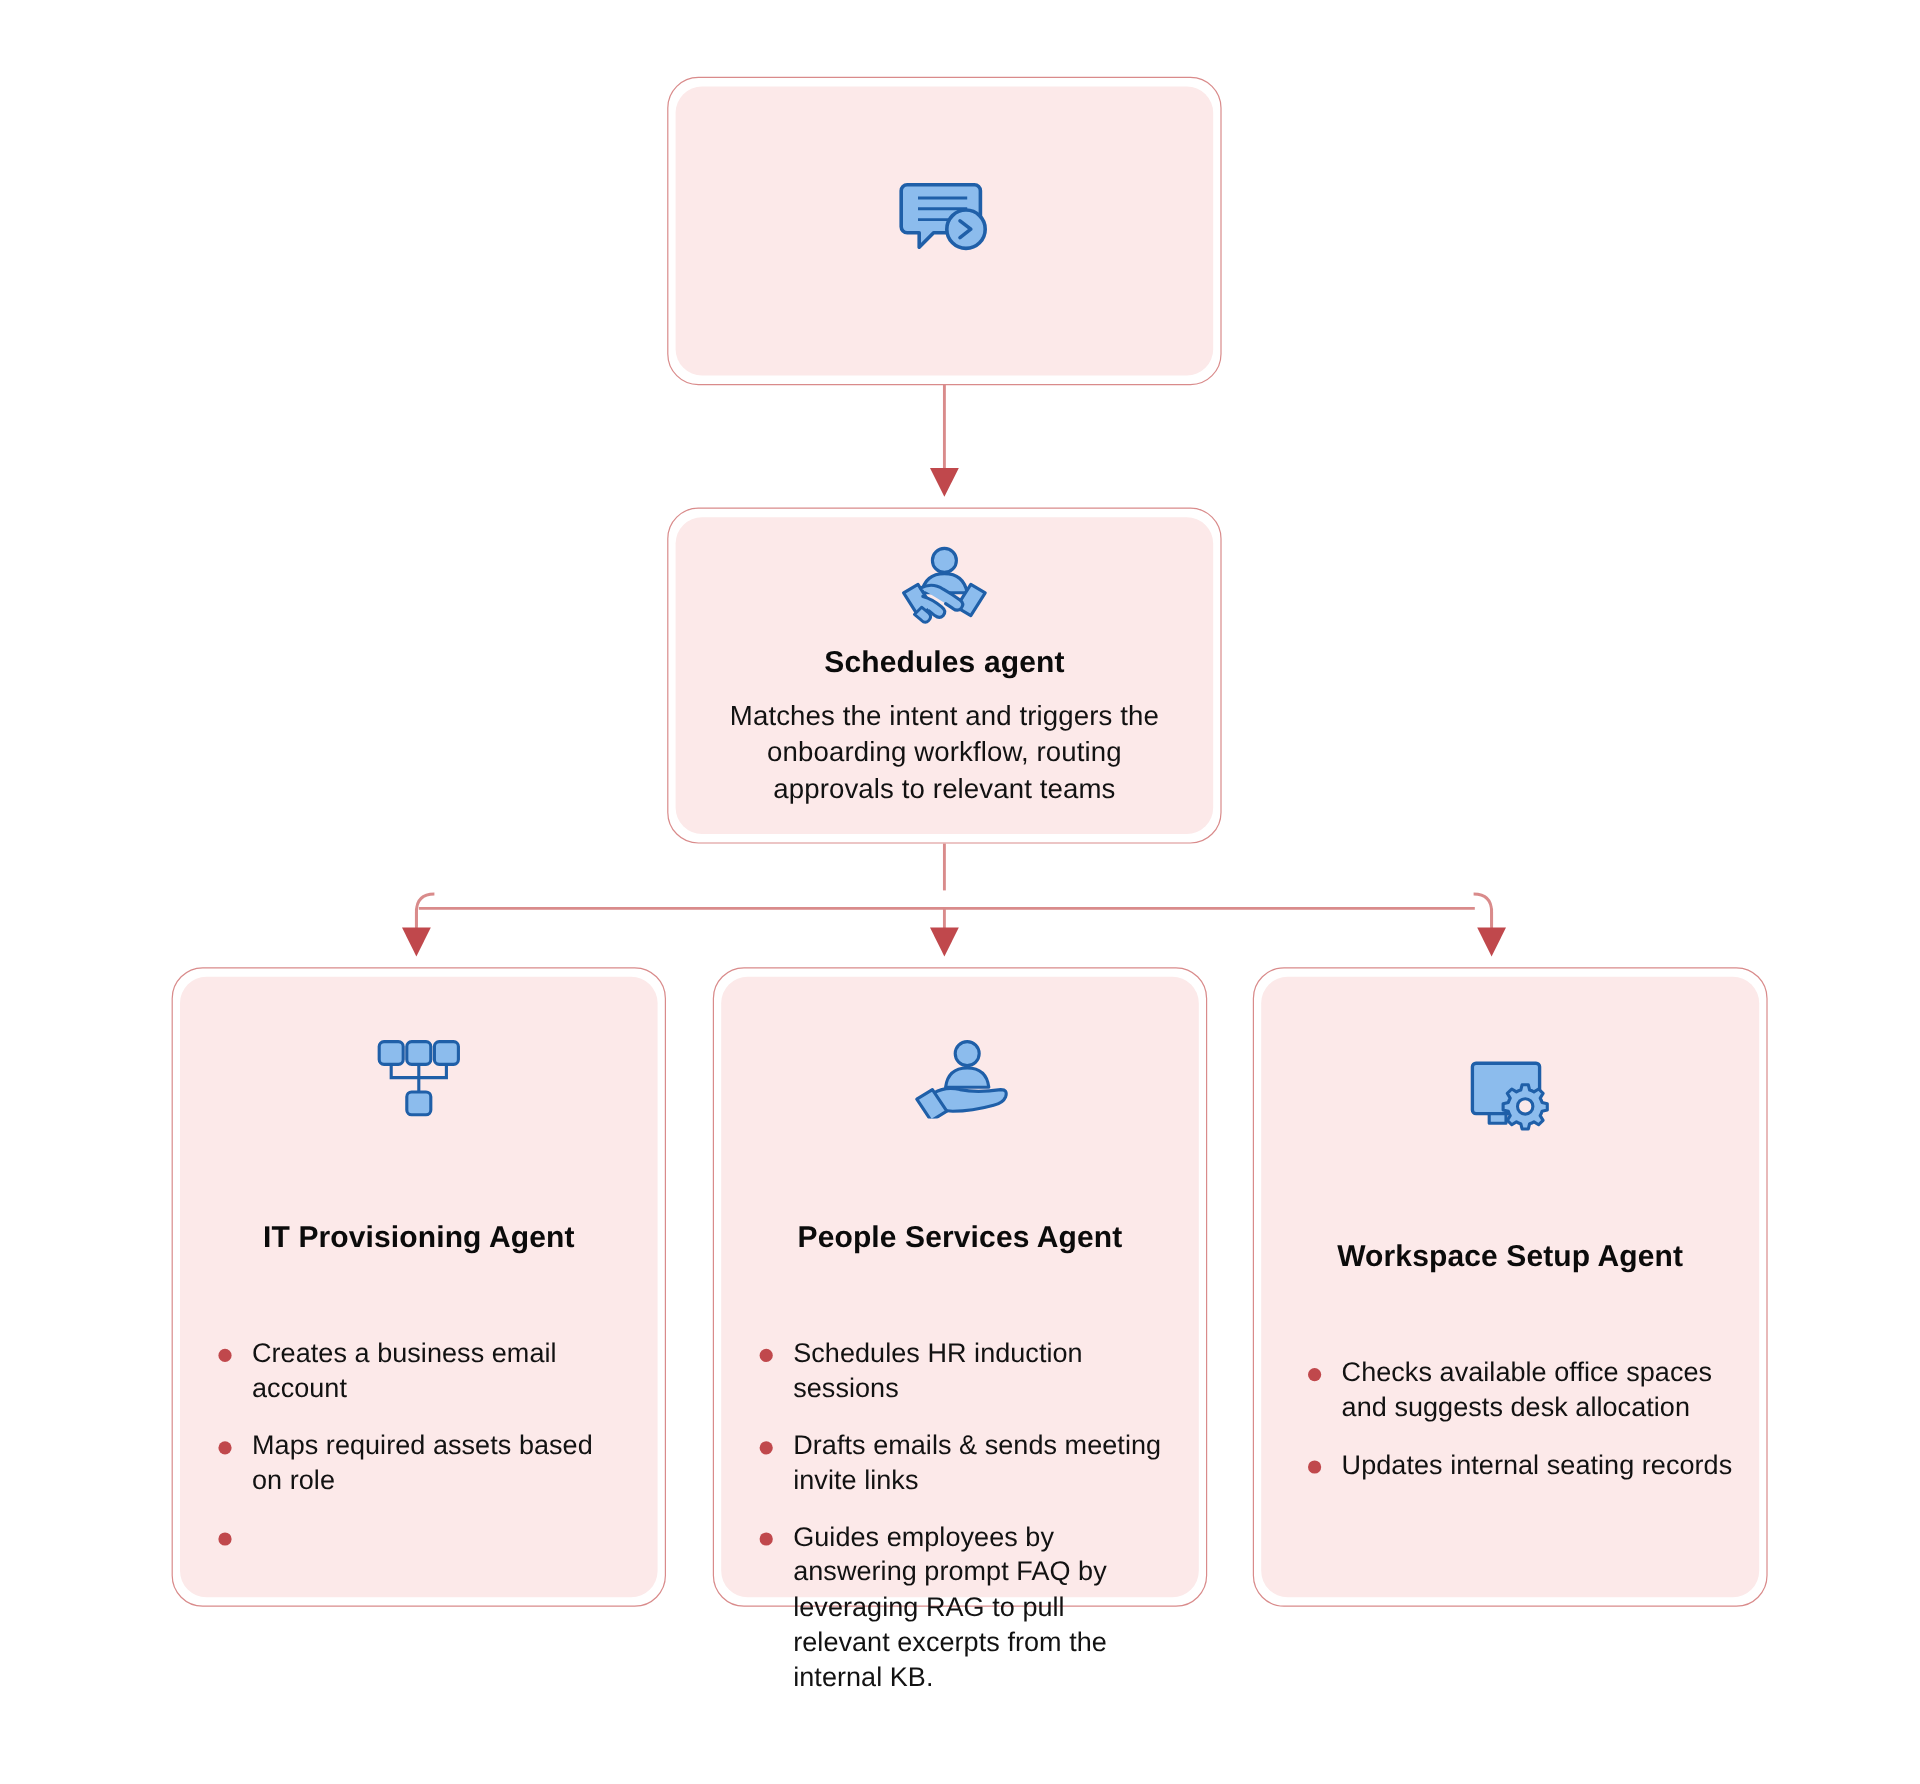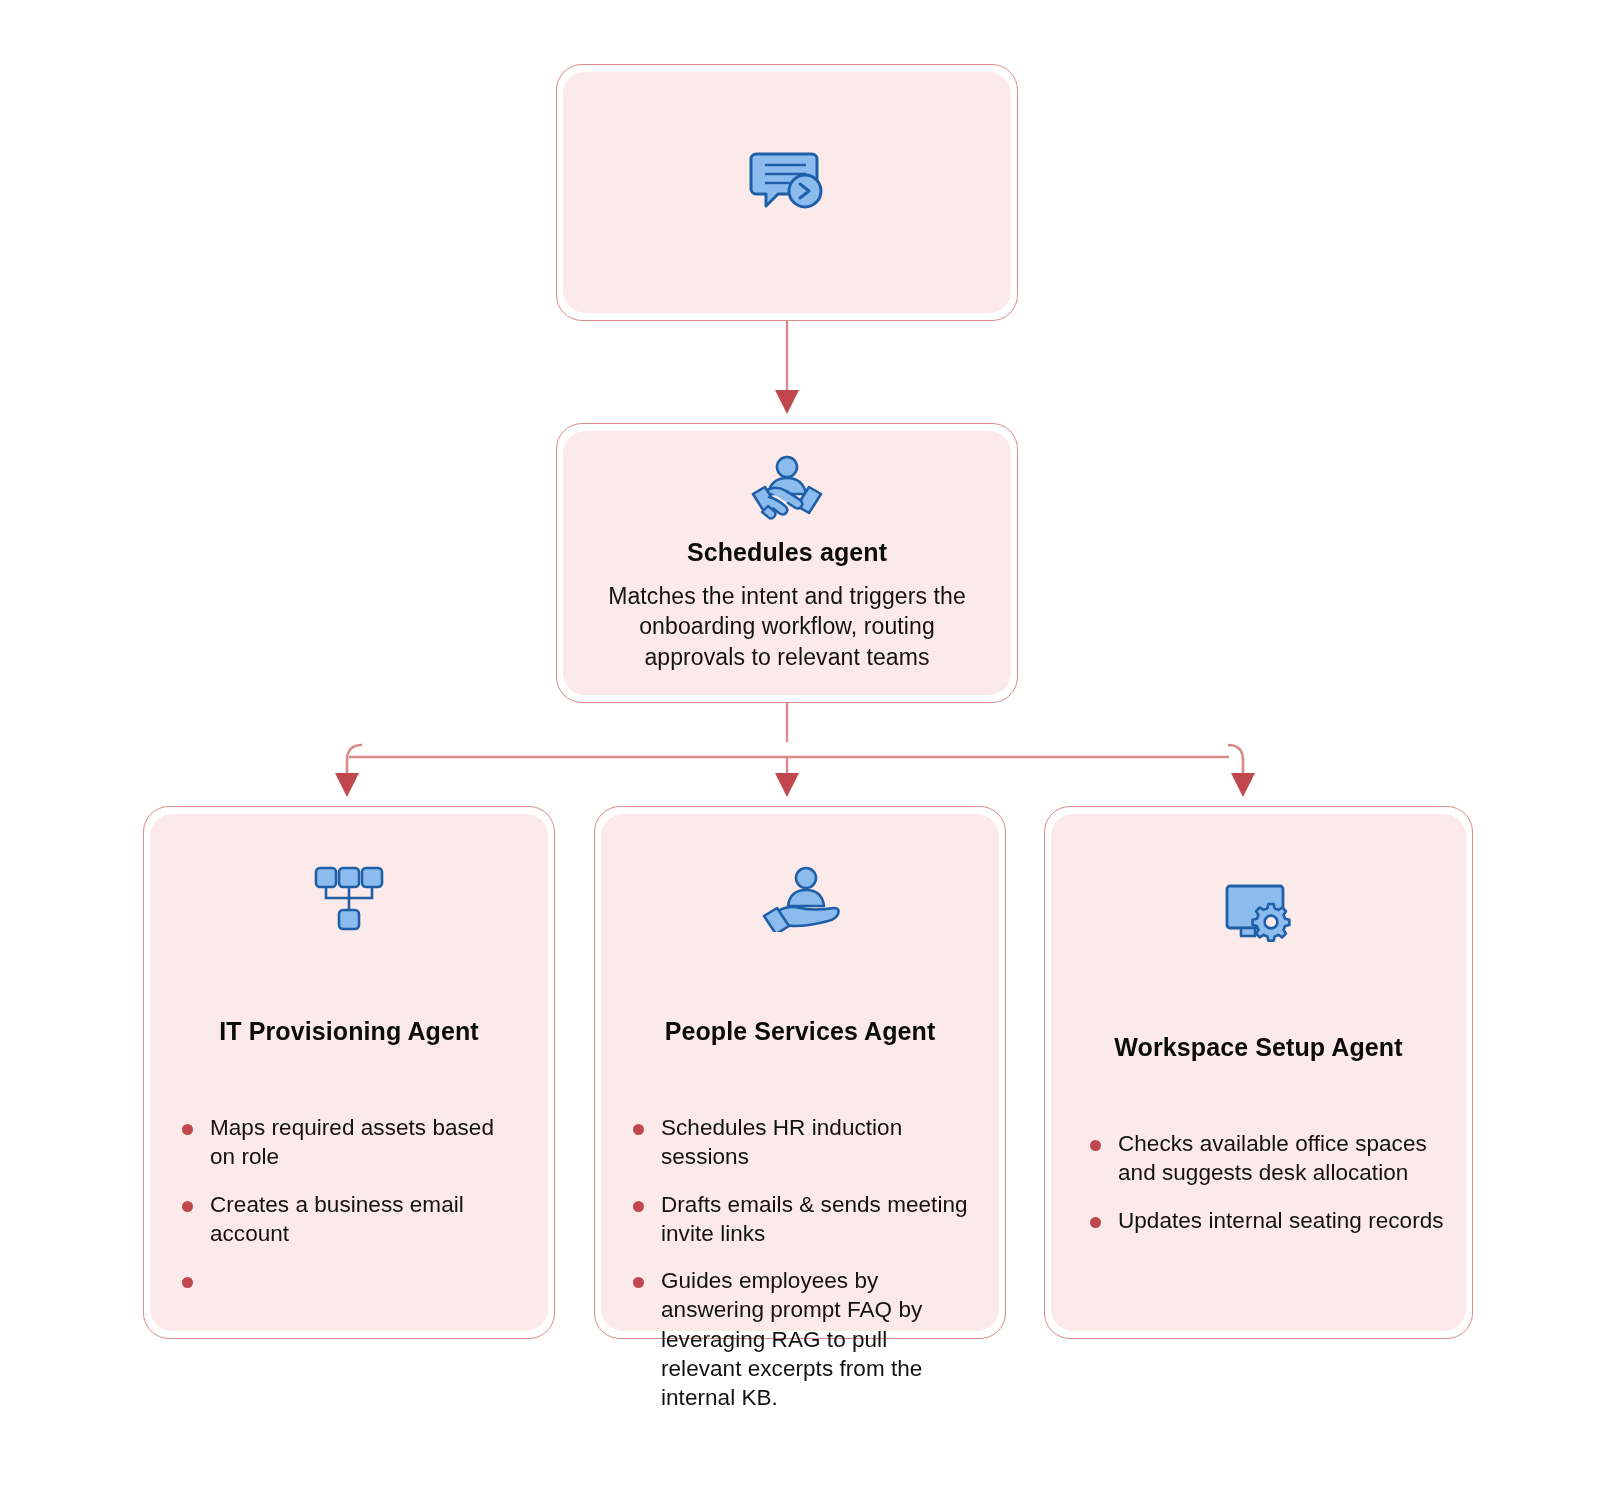--- a/index.html
+++ b/index.html
@@ -200,22 +200,22 @@
           <rect x="5" y="2" width="20" height="19" rx="4" fill="#8cbced" stroke="#1f5fa8" stroke-width="2.6"></rect>
           <rect x="28" y="2" width="20" height="19" rx="4" fill="#8cbced" stroke="#1f5fa8" stroke-width="2.6"></rect>
           <rect x="51" y="2" width="20" height="19" rx="4" fill="#8cbced" stroke="#1f5fa8" stroke-width="2.6"></rect>
           <path d="M15 21 v11 h46 v-11" fill="none" stroke="#1f5fa8" stroke-width="2.6"></path>
           <path d="M38 21 v24" fill="none" stroke="#1f5fa8" stroke-width="2.6"></path>
           <rect x="28" y="44" width="20" height="19" rx="4" fill="#8cbced" stroke="#1f5fa8" stroke-width="2.6"></rect>
         </svg>
       </div>
       <div class="card-title" style="margin-bottom:22px;">IT Provisioning Agent</div>
       <ul class="bullets">
+        <li><span class="dot"></span><span>Creates a business email account</span></li>
         <li><span class="dot"></span><span>Maps required assets based on role</span></li>
-        <li><span class="dot"></span><span>Creates a business email account</span></li>
         <li><span class="dot"></span></li>
       </ul>
     </div>
   </div>
 
   <div class="card" style="left:594px; top:806px; width:412px; height:533px;">
     <div class="card-inner top-block" style="padding-top:52px;">
       <div class="icon-wrap" style="margin-bottom:40px;">
         <svg width="80" height="66" viewBox="0 0 80 66" xmlns="http://www.w3.org/2000/svg">
           <circle cx="46" cy="12" r="10" fill="#8cbced" stroke="#1f5fa8" stroke-width="2.6"></circle>

